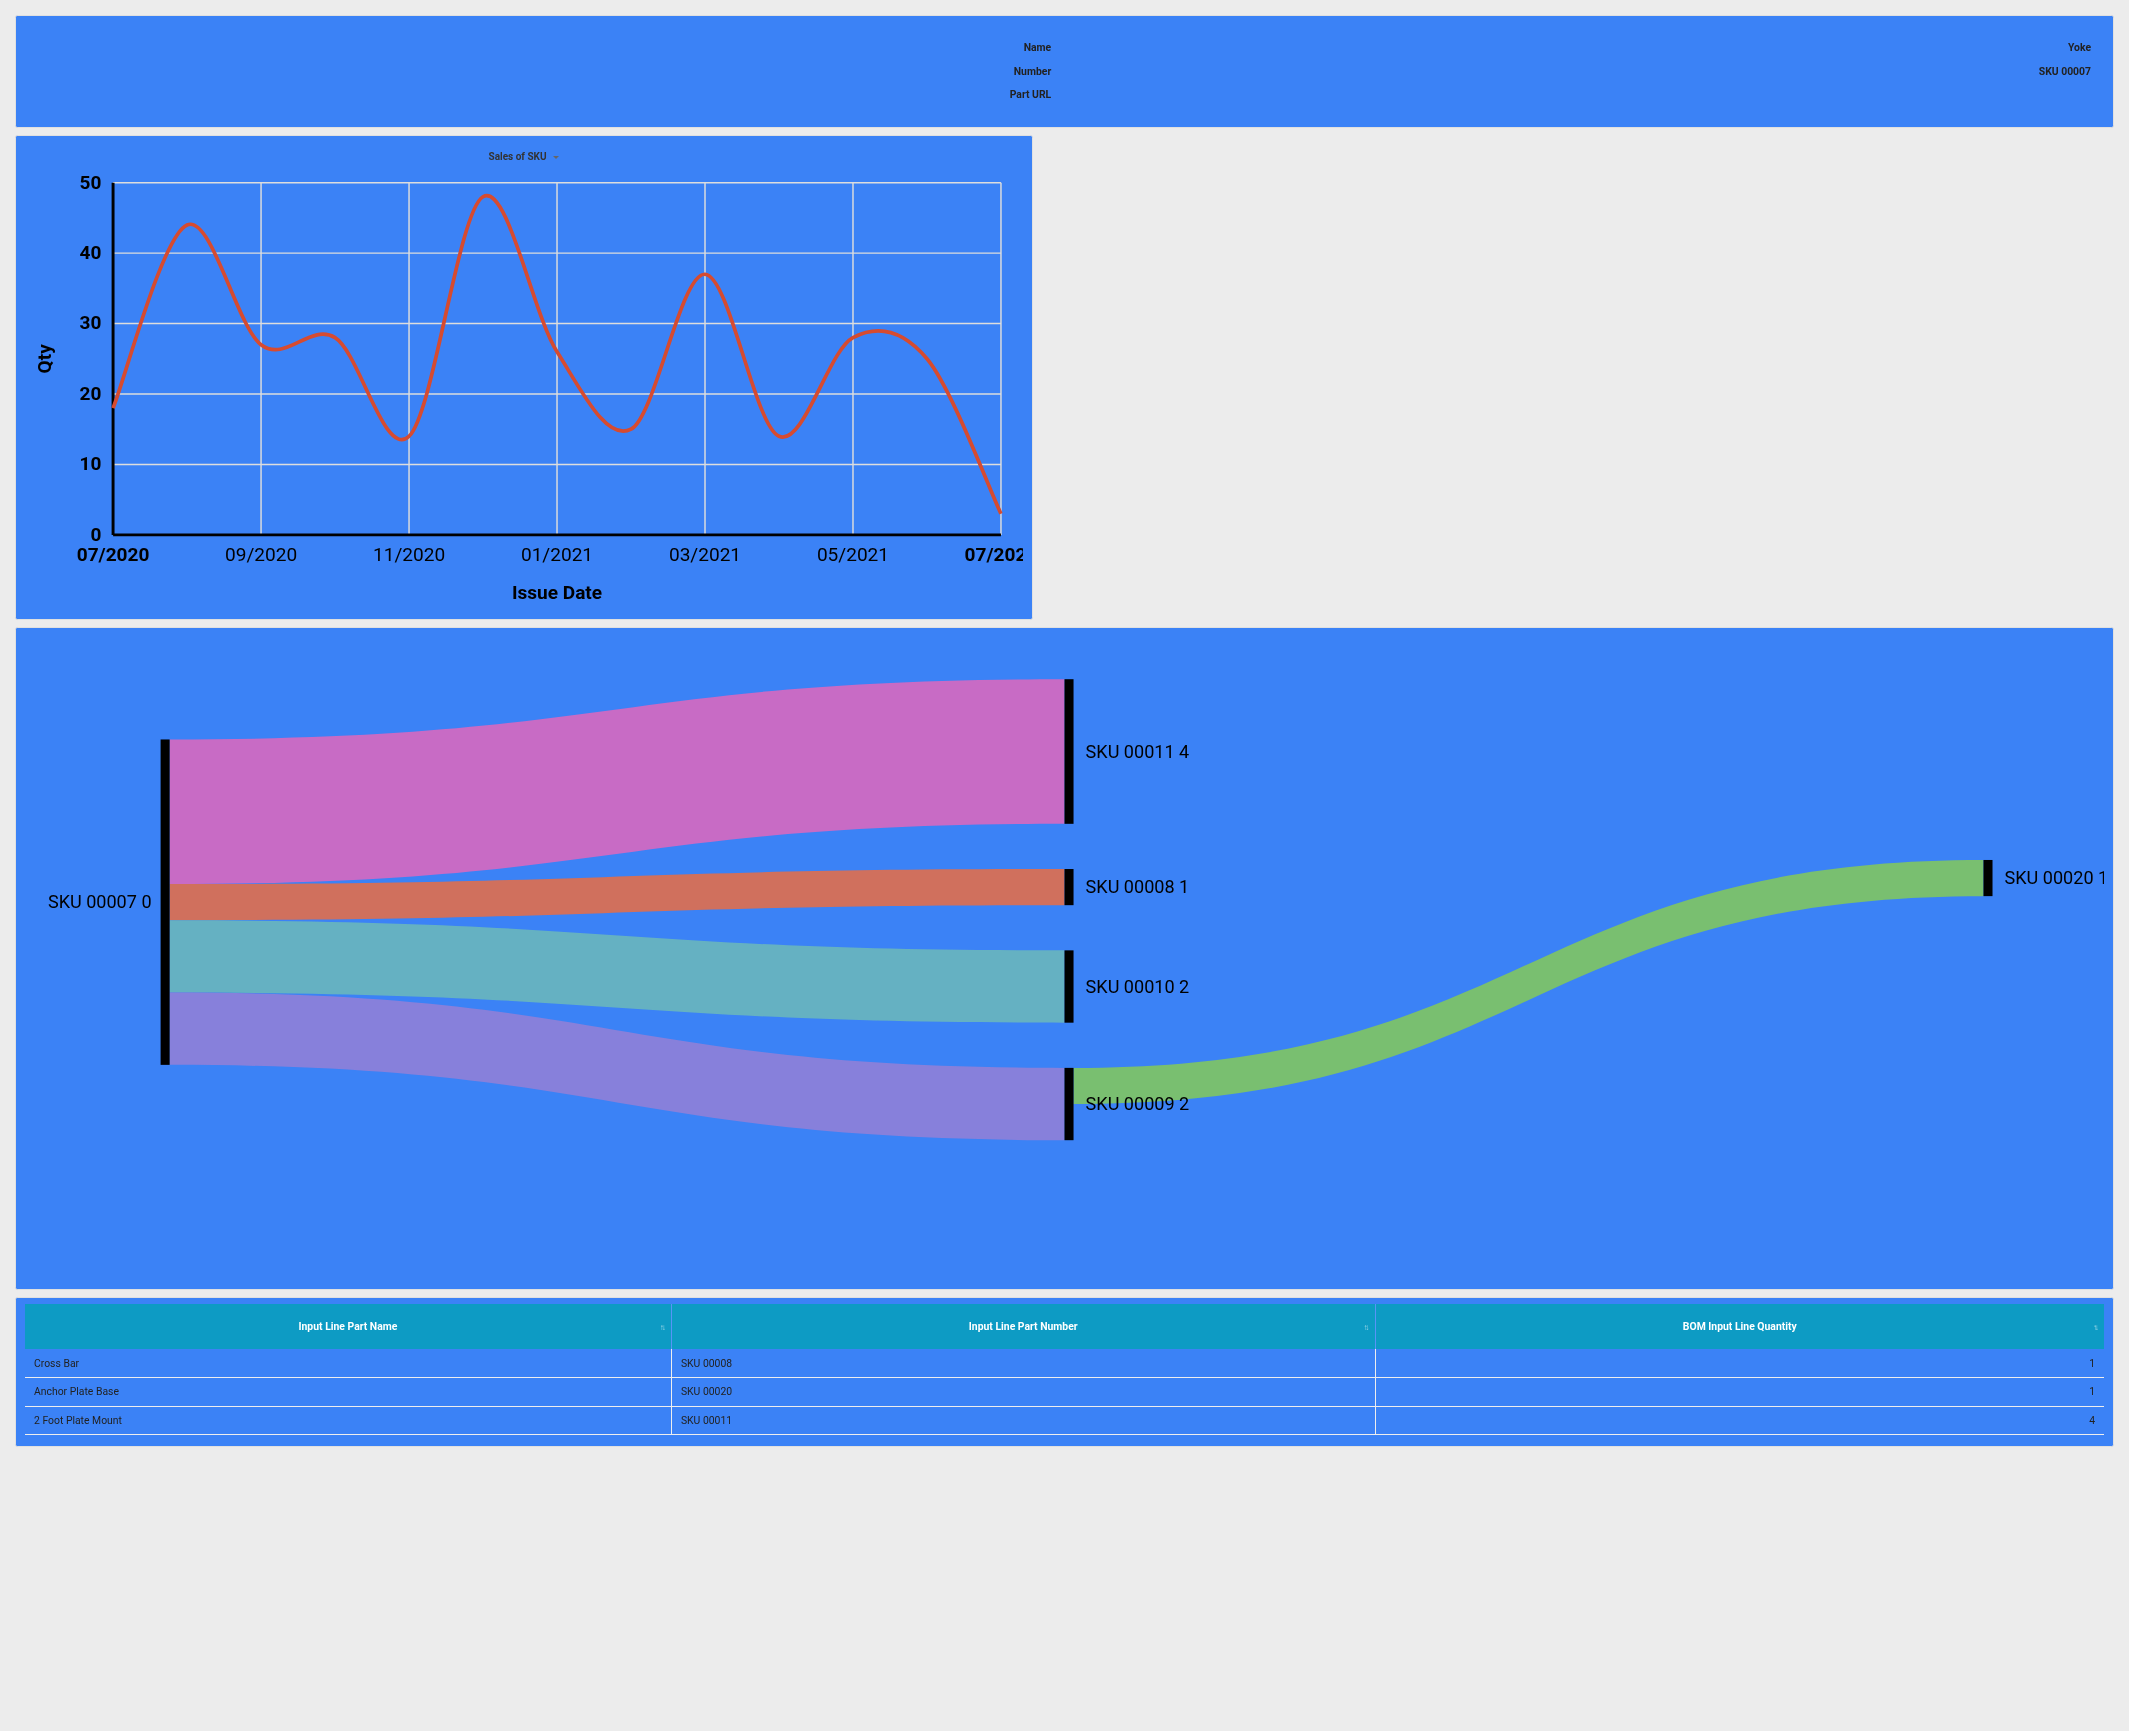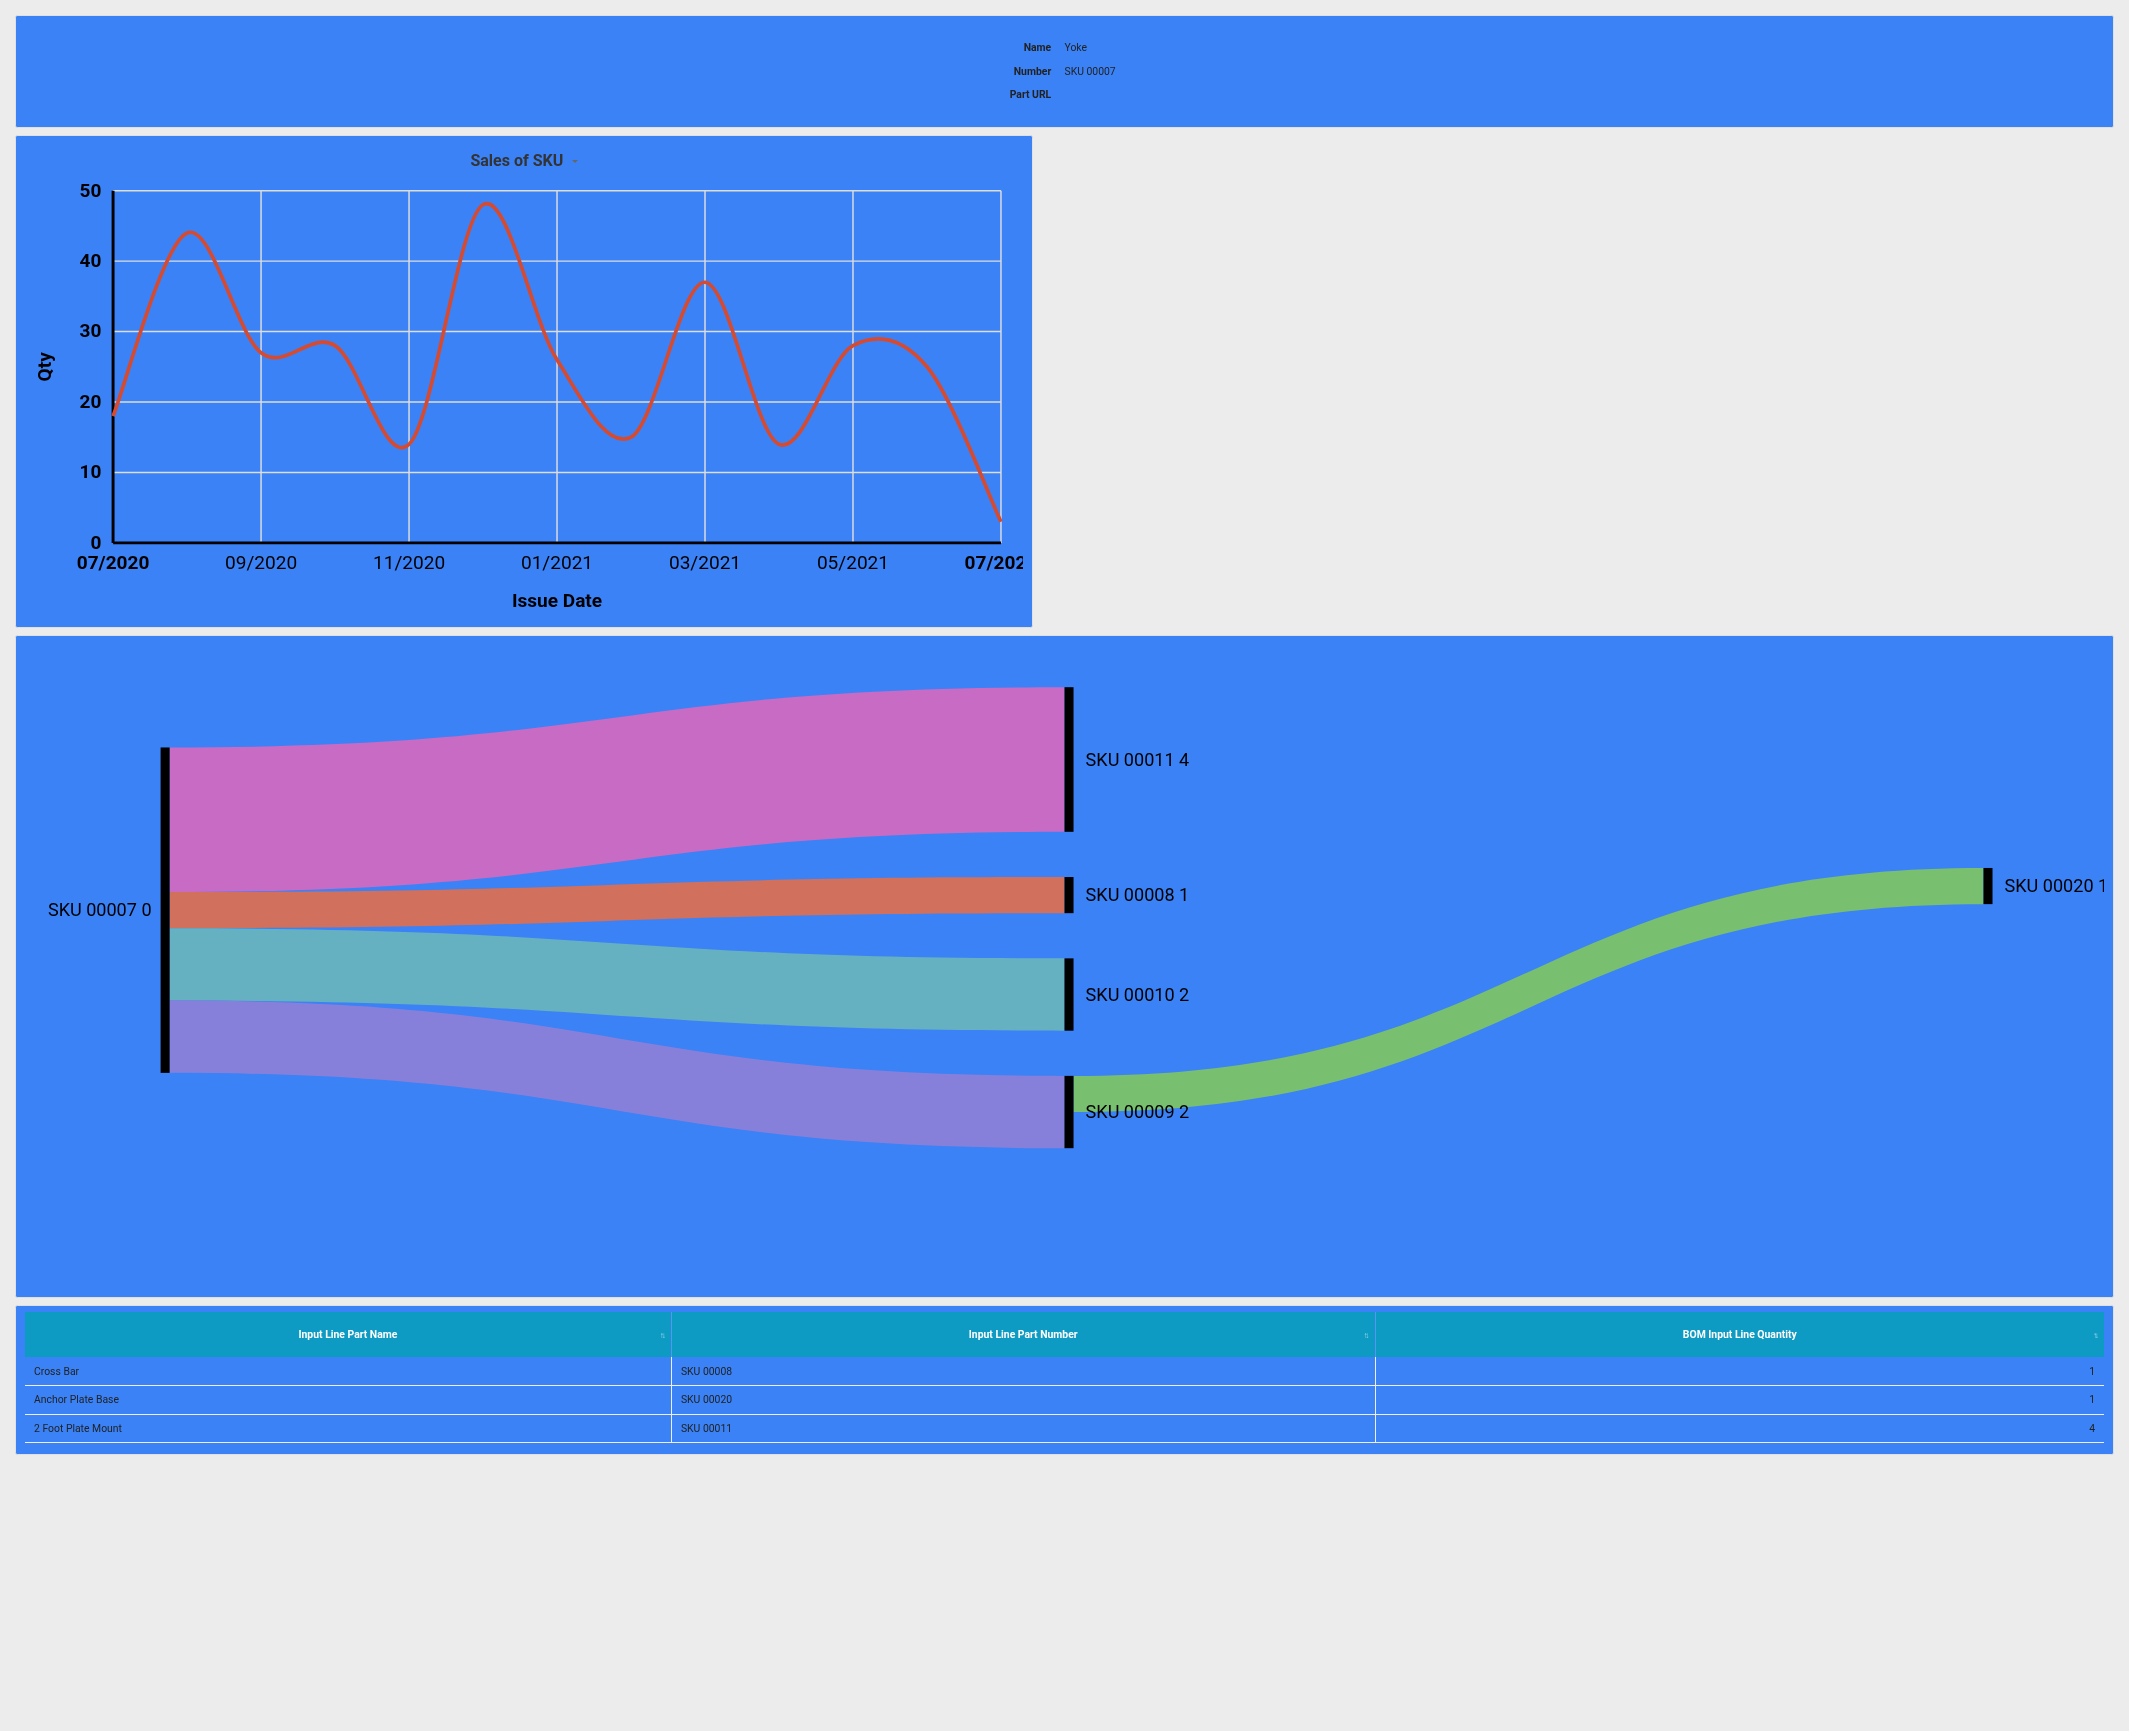--- a/index.html
+++ b/index.html
@@ -22,25 +22,25 @@
     display: flex;
     align-items: baseline;
     margin: 10.4px 0;
   }
   .detail-label {
     width: 50%;
     text-align: right;
     font-weight: 700;
     padding-right: 13.3px;
   }
-  .detail-value { width: 50%; text-align: left; }
+  .detail-value { width: 50%; text-align: right; font-weight: bold; }
   .card-title {
     text-align: center;
     font-weight: 700;
-    font-size: 16px;
+    font-size: 10px;
     padding: 9px 0 6px;
     color: #333;
   }
   .dropdown-caret {
     display: inline-block;
     width: 0; height: 0;
     margin-left: 4.4px;
     vertical-align: middle;
     border-left: 3.7px solid transparent;
     border-right: 3.7px solid transparent;

